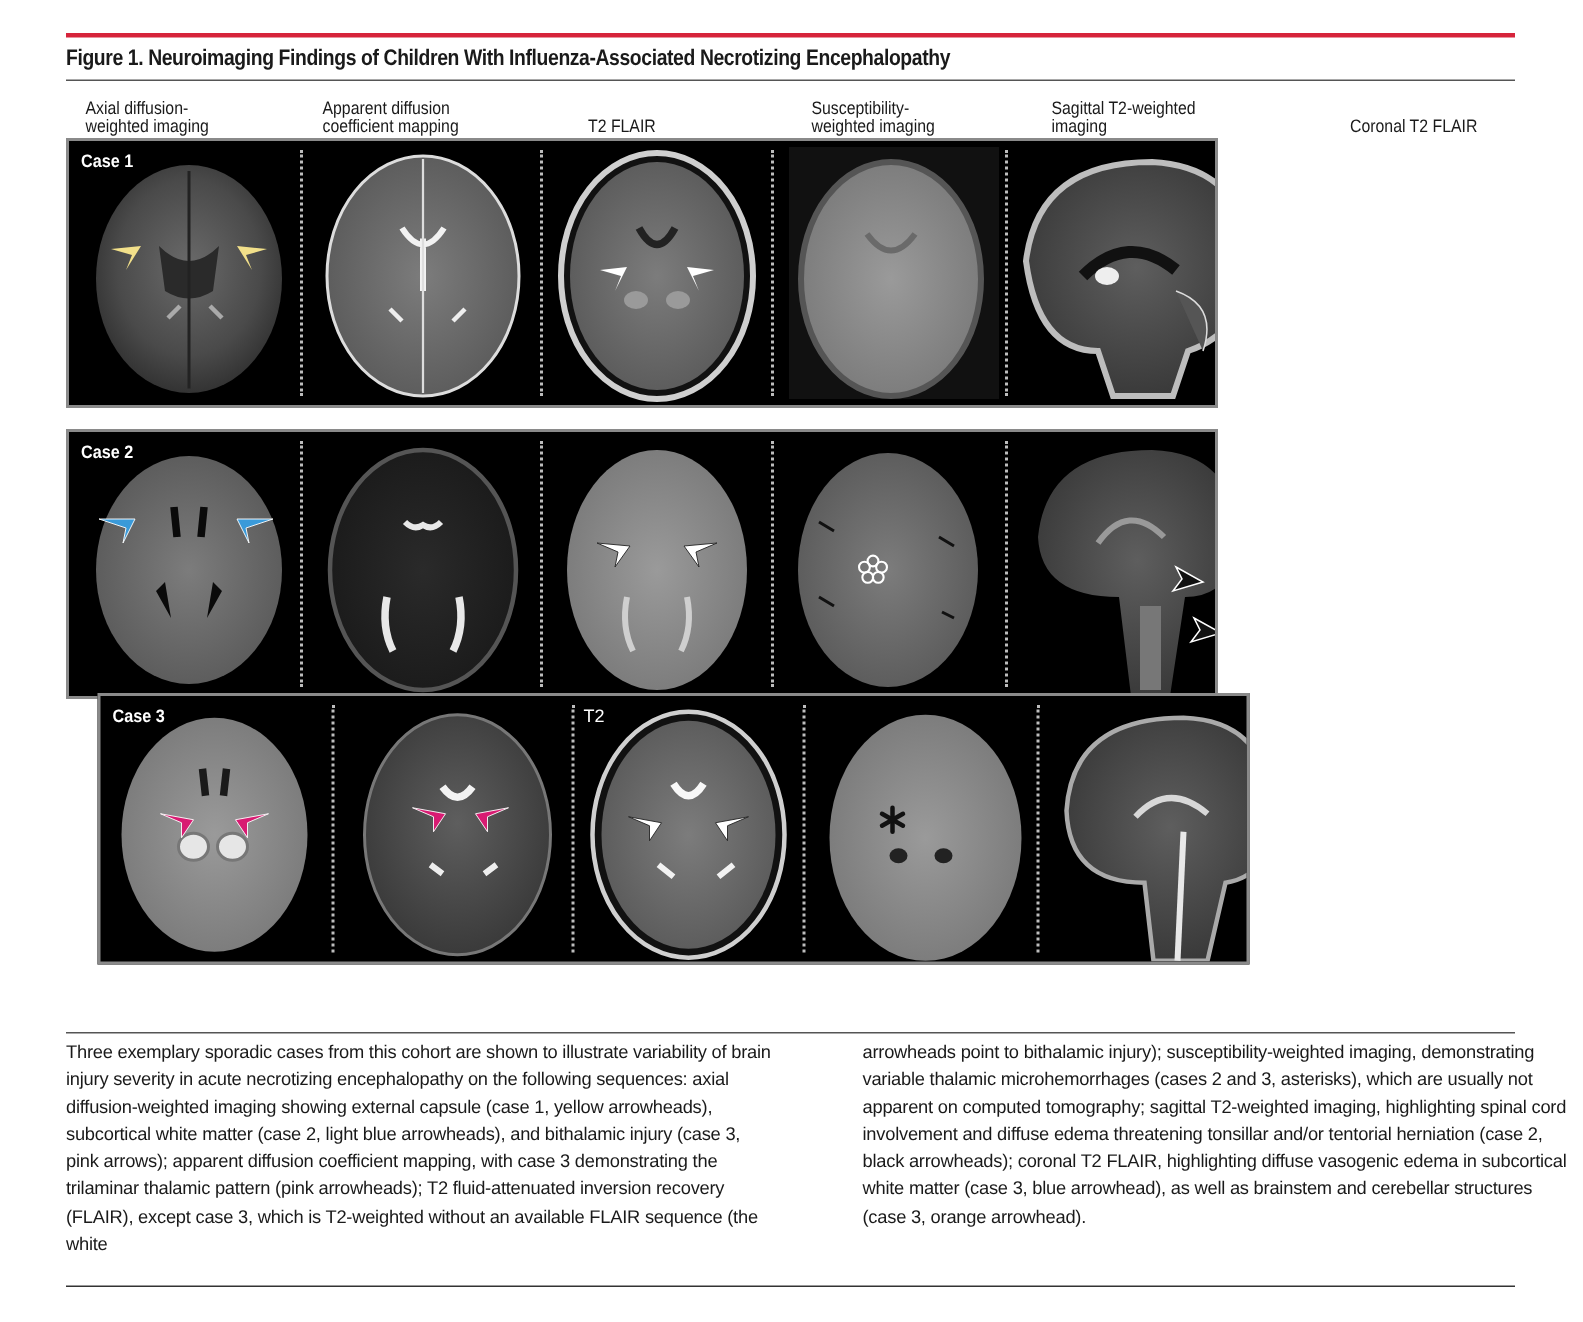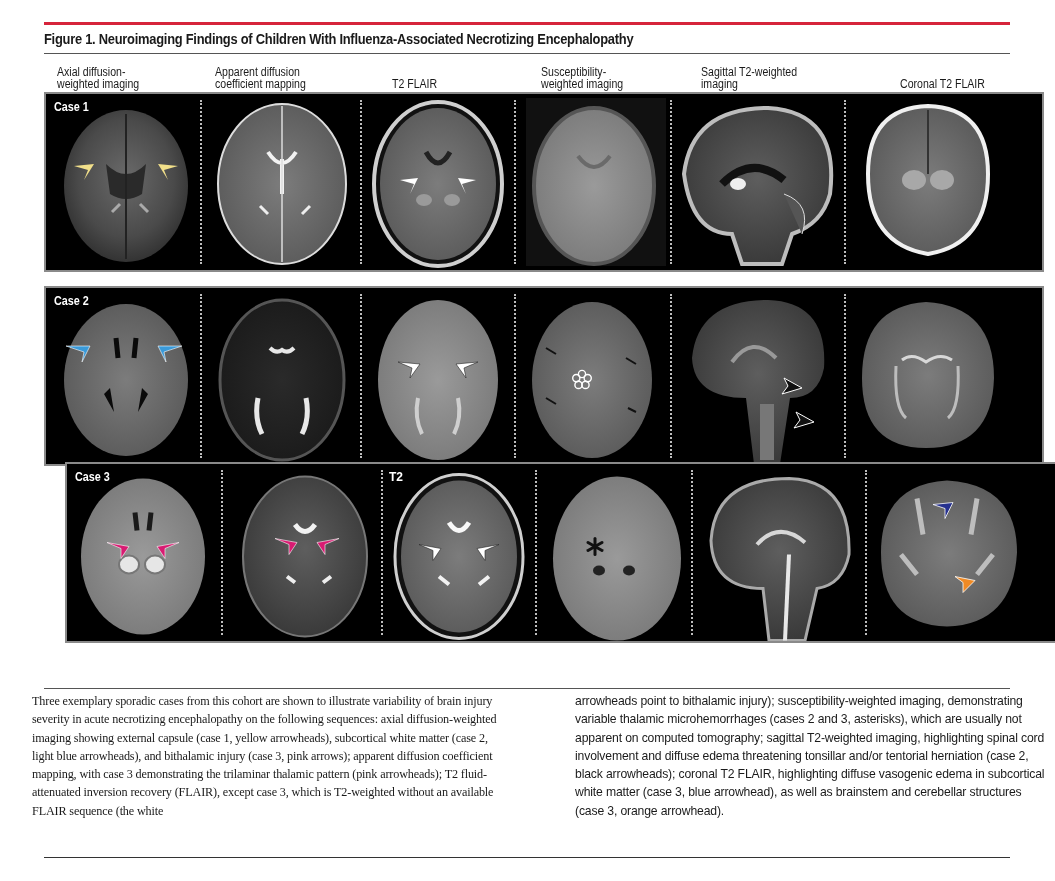--- a/index.html
+++ b/index.html
@@ -6,36 +6,36 @@
   body { width: 1055px; height: 881px; position: relative; overflow: hidden;
          font-family: "Liberation Sans", "DejaVu Sans", sans-serif; color: #1a1a1a; }
   .red-rule { position: absolute; left: 44px; top: 22px; width: 966px; height: 3px; background: #d6243b; }
   .fig-title { position: absolute; left: 44px; top: 30px; font-family: "Liberation Sans", sans-serif;
                font-size: 15px; font-weight: bold; letter-spacing: -0.3px; transform: scaleX(0.86);
                transform-origin: left top; white-space: nowrap; color: #1a1a1a; }
   .title-rule { position: absolute; left: 44px; top: 53px; width: 966px; height: 1px; background: #555; }
   .col-heads { position: absolute; left: 44px; top: 58px; width: 966px; height: 32px; }
   .col-head { position: absolute; bottom: 0; font-size: 12px; line-height: 12px; color: #1a1a1a;
               transform: scaleX(0.88); transform-origin: left bottom; white-space: pre-line; }
-  .row-panel { position: absolute; left: 44px; width: 1000px; background: #000;
+  .row-panel { position: absolute; left: 44px; width: 768px; background: #000;
                border: 2px solid #8a8a8a; box-sizing: border-box; overflow: hidden; }
   .row1 { top: 92px; height: 180px; }
   .row2 { top: 286px; height: 180px; }
   .row3 { top: 462px; height: 181px; margin-left: 21px; }
   .divider { position: absolute; top: 6px; bottom: 6px; width: 0; border-left: 2px dotted #bdbdbd; }
   .case-label { position: absolute; left: 8px; top: 6px; color: #fff; font-weight: bold;
                 font-size: 12px; transform: scaleX(0.9); transform-origin: left top; z-index: 3; }
-  .seq-label { position: absolute; color: #fff; font-weight: bold; font-size: 12px; z-index: 3; }
+  .seq-label { position: absolute; color: #fff; font-weight: normal; font-size: 12px; z-index: 3; }
   .cell { position: absolute; top: 0; bottom: 0; }
   .cell svg { position: absolute; left: 0; top: 0; width: 100%; height: 100%; }
   .cap-rule-top { position: absolute; left: 44px; top: 688px; width: 966px; height: 1px; background: #555; }
   .cap-rule-bot { position: absolute; left: 44px; top: 857px; width: 966px; height: 1px; background: #333; }
   .caption { position: absolute; top: 692px; width: 470px; font-size: 12.2px; line-height: 18.3px;
              color: #1a1a1a; letter-spacing: -0.15px; }
-  .cap-left { left: 32px; font-family: Liberation Serif, serif; }
+  .cap-left { left: 44px; }
   .cap-right { left: 540px; margin-left: 35px; }
 </style>
 </head>
 <body>
 
 <div class="red-rule"></div>
 <div class="fig-title">Figure 1. Neuroimaging Findings of Children With Influenza-Associated Necrotizing Encephalopathy</div>
 <div class="title-rule"></div>
 
 <div class="col-heads">

